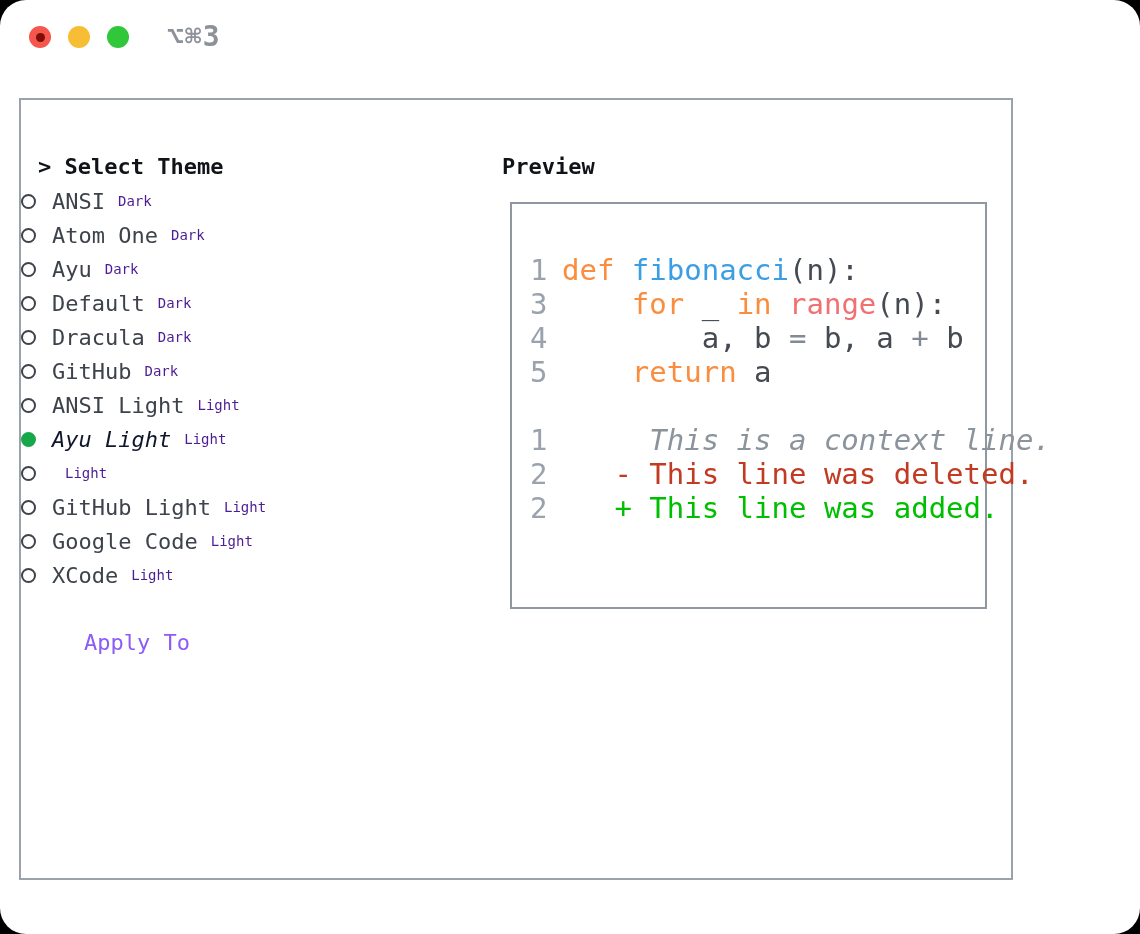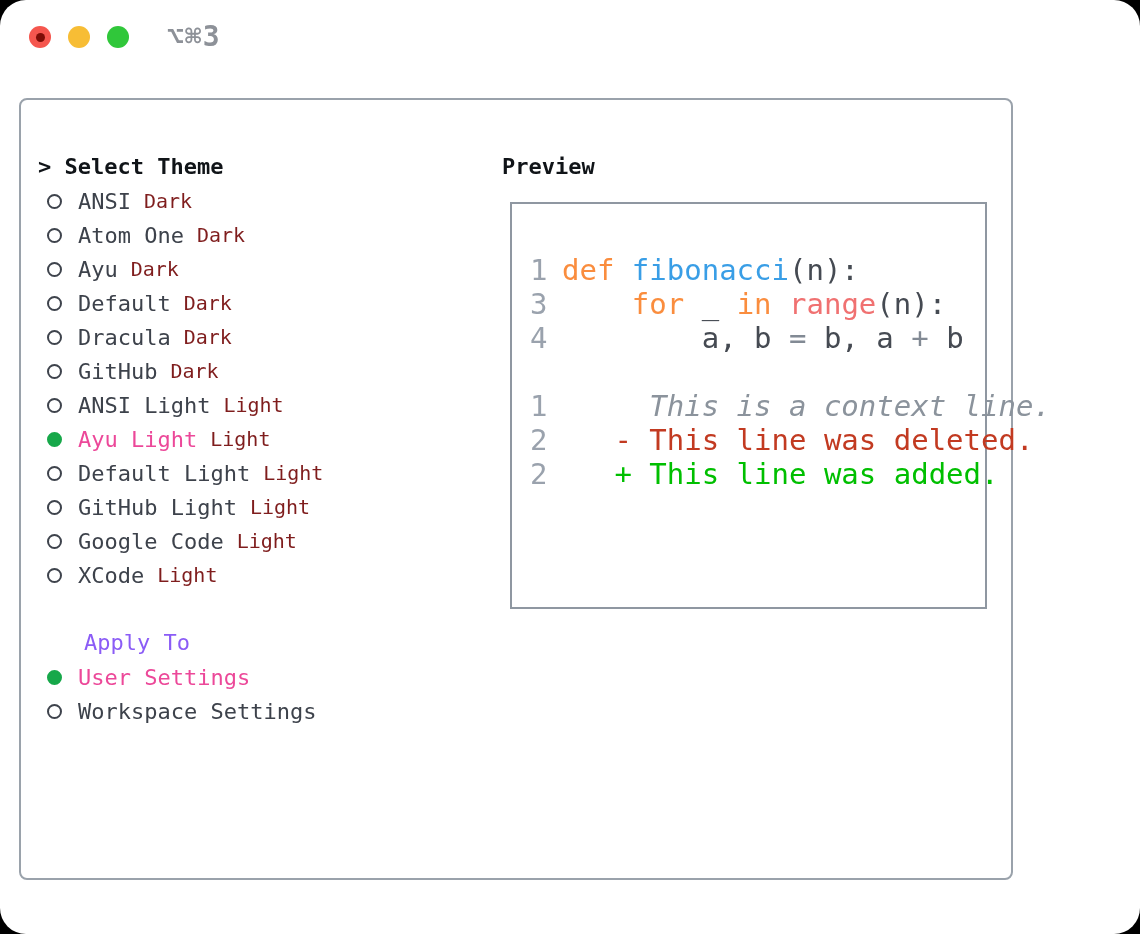--- a/index.html
+++ b/index.html
@@ -21,41 +21,41 @@
   }
   .tl-min{left:68px;background:#f7bd35;}
   .tl-zoom{left:107px;background:#30c73a;}
   .win-title{
     position:absolute;left:167px;top:22px;font-size:28px;line-height:30px;
     font-weight:bold;color:#8d9198;letter-spacing:1px;
   }
   
   .panel{
     position:absolute;left:19px;top:98px;width:994px;height:782px;box-sizing:border-box;
-    border:2px solid #9aa2ab;border-radius:8px;background:#fff;padding-left:31px;
+    border:2px solid #9aa2ab;border-radius:0;background:#fff;padding-left:31px;
   }
   .col-header{
     position:absolute;height:34px;line-height:34px;font-size:22px;font-weight:bold;color:#101418;
     white-space:pre;
   }
   #select-header{left:17px;top:50px;}
   #preview-header{left:481px;top:50px;}
   
-  .list{position:absolute;left:26px;}
+  .list{position:absolute;left:0;}
   #theme-list{top:84px;}
   #apply-list{top:560px;}
   .list-row{display:flex;align-items:center;height:34px;cursor:default;}
   .bullet{
     flex:none;width:15px;height:15px;box-sizing:border-box;border-radius:50%;
     border:2.5px solid #3e434c;margin-right:16px;
   }
   .list-row.selected .bullet{background:#17a84a;border-color:#17a84a;}
   .item-label{font-size:22px;color:#3d424b;white-space:pre;}
-  .list-row.selected .item-label{color:#ec4899;}
-  .item-variant{font-size:20px;color:#7f1d1d;margin-left:13px;white-space:pre;}
+  .list-row.selected .item-label{color:#0f172a;font-style:italic;}
+  .item-variant{font-size:14px;color:#4c1d95;margin-left:13px;white-space:pre;}
   #apply-header{left:63px;top:526px;font-weight:normal;color:#8b5cf6;}
   .hint{
     position:absolute;left:17px;top:662px;width:428px;
     font-size:22px;line-height:34px;color:#aab1bd;
   }
   
   .preview-box{
     position:absolute;left:489px;top:102px;width:477px;height:407px;box-sizing:border-box;
     border:2px solid #8f97a1;background:#fff;
   }
@@ -117,21 +117,20 @@
           <span class="item-label">ANSI Light</span>
           <span class="item-variant">Light</span>
         </div>
         <div class="list-row selected">
           <span class="bullet"></span>
           <span class="item-label">Ayu Light</span>
           <span class="item-variant">Light</span>
         </div>
         <div class="list-row">
           <span class="bullet"></span>
-          <span class="item-label">Default Light</span>
           <span class="item-variant">Light</span>
         </div>
         <div class="list-row">
           <span class="bullet"></span>
           <span class="item-label">GitHub Light</span>
           <span class="item-variant">Light</span>
         </div>
         <div class="list-row">
           <span class="bullet"></span>
           <span class="item-label">Google Code</span>
@@ -139,39 +138,30 @@
         </div>
         <div class="list-row">
           <span class="bullet"></span>
           <span class="item-label">XCode</span>
           <span class="item-variant">Light</span>
         </div>
       </div>
 
     <div class="col-header" id="apply-header">Apply To</div>
 
-    <div class="list" id="apply-list">
-        <div class="list-row selected">
-          <span class="bullet"></span>
-          <span class="item-label">User Settings</span>
-        </div>
-        <div class="list-row">
-          <span class="bullet"></span>
-          <span class="item-label">Workspace Settings</span>
-        </div>
-      </div>
 
 
     <div class="col-header" id="preview-header">Preview</div>
 
     <div class="preview-box">
       <div id="code-block">
           <div class="code-line"><span class="ln" style="color: rgb(154, 162, 173);">1</span><span style="color: rgb(250, 141, 62);">def </span><span style="color: rgb(57, 158, 230);">fibonacci</span><span style="color: rgb(69, 74, 82);">(n):</span></div>
           <div class="code-line"><span class="ln" style="color: rgb(154, 162, 173);">3</span><span style="color: rgb(69, 74, 82);">    </span><span style="color: rgb(250, 141, 62);">for</span><span style="color: rgb(69, 74, 82);"> _ </span><span style="color: rgb(250, 141, 62);">in</span><span style="color: rgb(69, 74, 82);"> </span><span style="color: rgb(240, 113, 113);">range</span><span style="color: rgb(69, 74, 82);">(n):</span></div>
           <div class="code-line"><span class="ln" style="color: rgb(154, 162, 173);">4</span><span style="color: rgb(69, 74, 82);">        a, b </span><span style="color: rgb(130, 138, 148);">=</span><span style="color: rgb(69, 74, 82);"> b, a </span><span style="color: rgb(130, 138, 148);">+</span><span style="color: rgb(69, 74, 82);"> b</span></div>
+          <div class="code-line"><span class="ln" style="color: rgb(154, 162, 173);">5</span><span style="color: rgb(69, 74, 82);">    </span><span style="color: rgb(250, 141, 62);">return</span><span style="color: rgb(69, 74, 82);"> a</span></div>
           <div class="code-line"><span class="ln" style="color: rgb(154, 162, 173);"></span></div>
           <div class="code-line"><span class="ln" style="color: rgb(154, 162, 173);">1</span><span style="color: rgb(139, 147, 156); font-style: italic;">     This is a context line.</span></div>
           <div class="code-line"><span class="ln" style="color: rgb(154, 162, 173);">2</span><span style="color: rgb(194, 58, 33); margin-top: 8px;">   - This line was deleted.</span></div>
           <div class="code-line"><span class="ln" style="color: rgb(154, 162, 173);">2</span><span style="color: rgb(0, 191, 0);">   + This line was added.</span></div>
         </div>
     </div>
 
   </div>
 </div>
 

